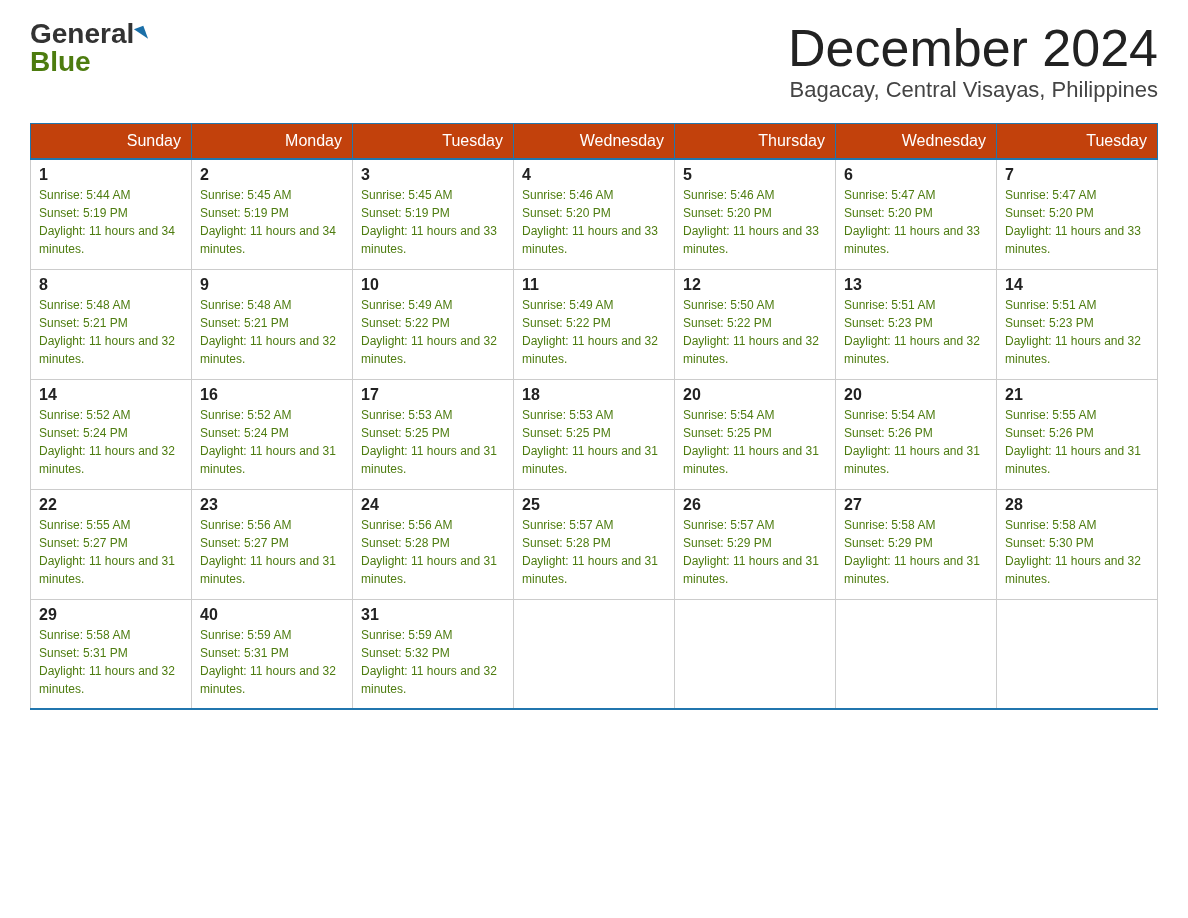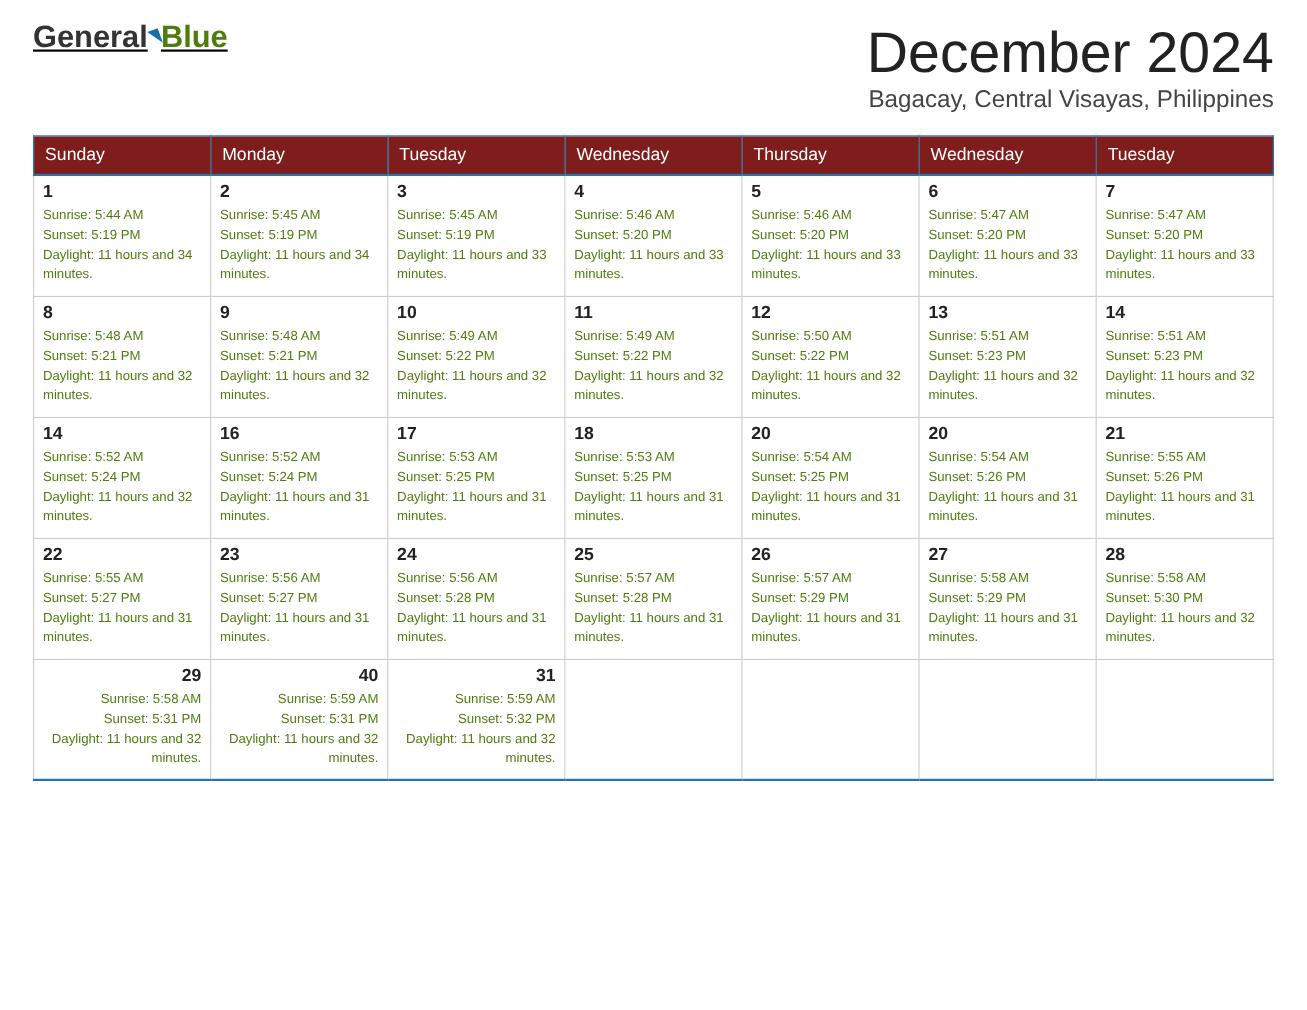--- a/index.html
+++ b/index.html
@@ -11,23 +11,22 @@
       padding: 20px 30px;
     }
     .header {
       display: flex;
       justify-content: space-between;
       align-items: flex-start;
       margin-bottom: 20px;
     }
     .logo {
       display: flex;
-      flex-direction: row;
+      flex-direction: column;
       align-items: flex-start;
-      text-decoration: underline;
     }
     .logo-general {
       font-size: 28px;
       font-weight: bold;
       color: #333;
       line-height: 1;
     }
     .logo-blue {
       font-size: 28px;
       font-weight: bold;
@@ -63,26 +62,26 @@
       font-size: 22px;
       color: #444;
       font-weight: normal;
     }
     table {
       width: 100%;
       border-collapse: collapse;
       table-layout: fixed;
     }
     thead tr th {
-      background-color: #7f1d1d;
+      background-color: #c2410c;
       color: #ffffff;
       font-size: 16px;
       font-weight: normal;
       padding: 8px 10px;
-      text-align: left;
+      text-align: right;
       border: 1px solid #2176ae;
     }
     tbody tr td {
       vertical-align: top;
       padding: 6px 8px;
       border: 1px solid #cccccc;
       font-size: 12.5px;
       color: #333;
       min-height: 90px;
       height: 110px;
@@ -94,21 +93,20 @@
       display: block;
       margin-bottom: 2px;
     }
     tbody tr td .day-info {
       font-size: 12px;
       color: #4d7c0f;
       line-height: 1.5;
     }
     tbody tr:last-child td {
       border-bottom: 2px solid #2176ae;
-      text-align: right;
     }
     thead tr th:first-child {
       border-left: 1px solid #2176ae;
     }
     tbody tr td:empty {
       background: #fff;
     }
     .top-border-row td {
       border-top: 2px solid #2176ae;
     }

